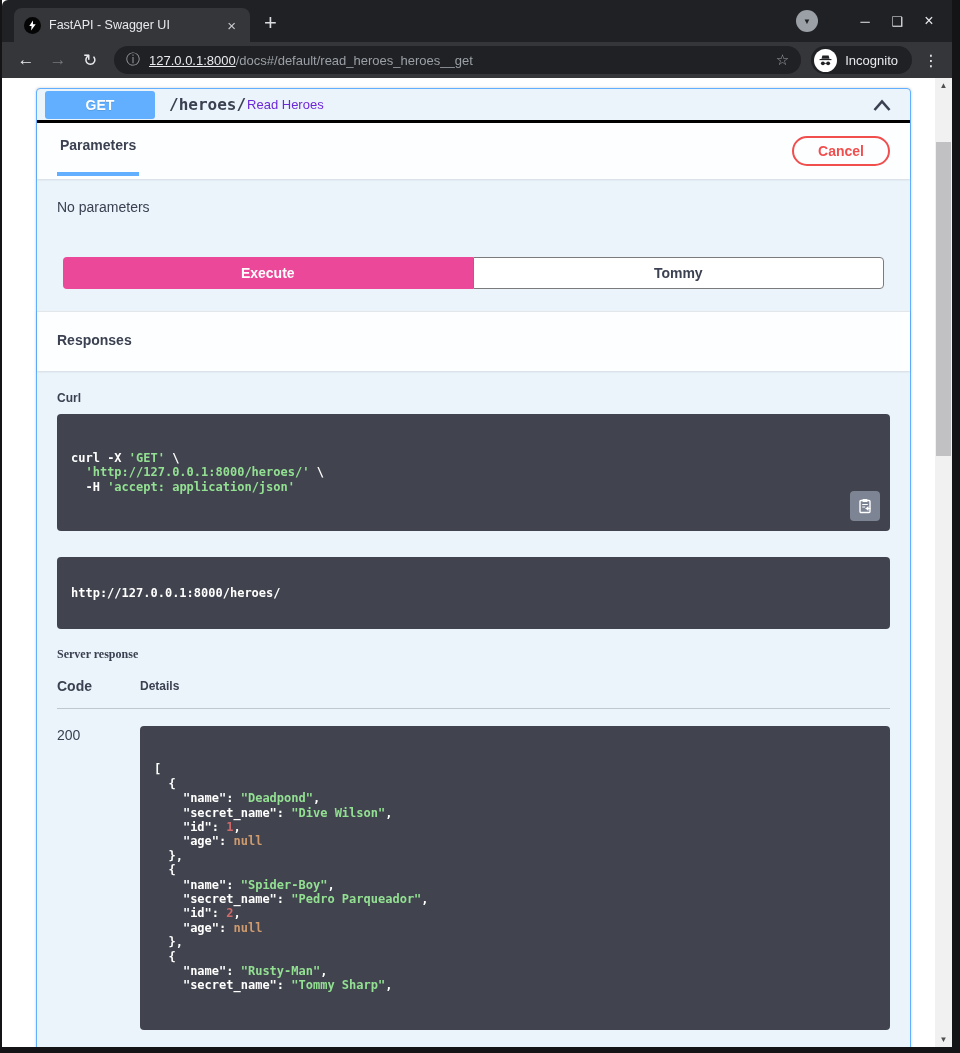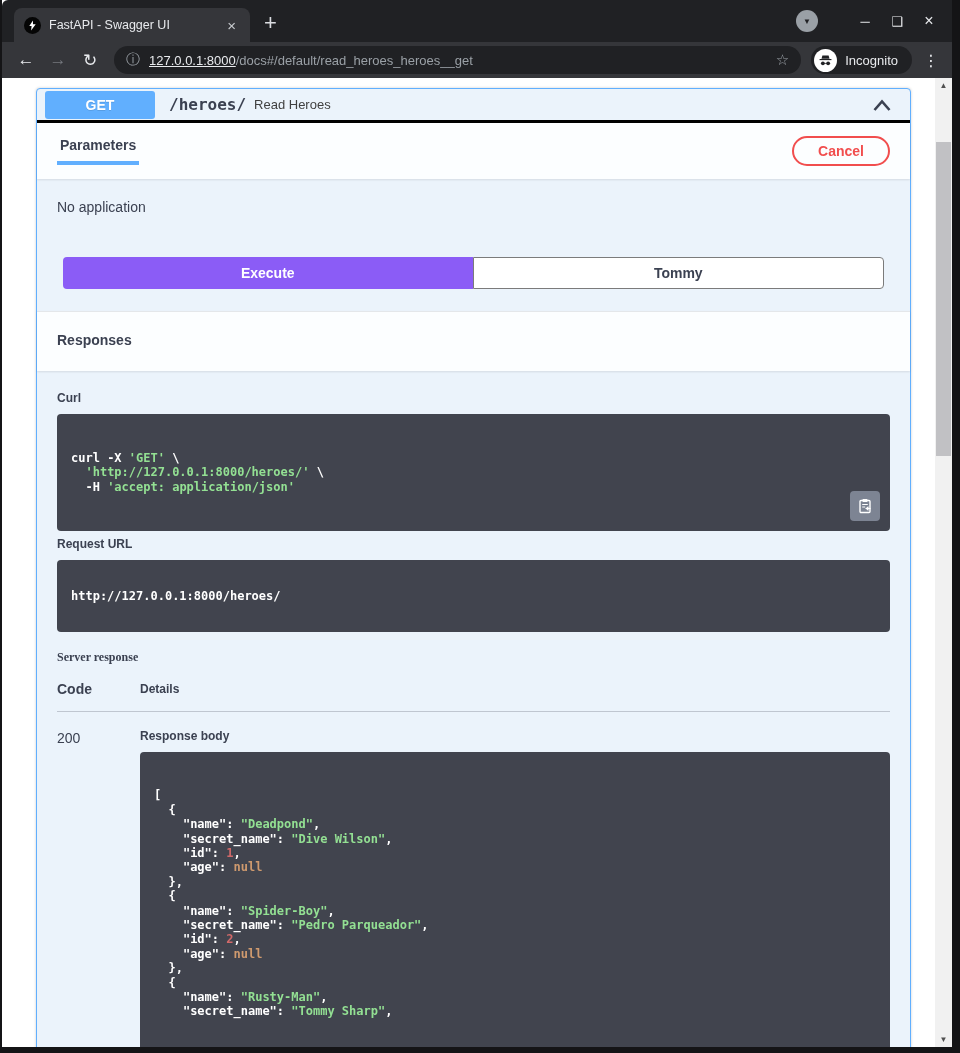--- a/index.html
+++ b/index.html
@@ -54,54 +54,54 @@
 
   
   .opblock { border: 1px solid #61affe; border-radius: 4px; background: #ebf3fb;
              box-shadow: 0 0 3px rgba(0,0,0,.19); }
   .opblock-header { display: flex; align-items: center; padding: 4px 18px 4px 8px;
                     border-bottom: 3px solid #000000; height: 34px; cursor: pointer; }
   .method { background: #61affe; color: #fff; font-weight: bold; font-size: 14px; border-radius: 3px;
             width: 110px; text-align: center; padding: 6px 0; text-shadow: 0 1px 0 rgba(0,0,0,.1); }
   .path { font-family: "DejaVu Sans Mono", monospace; font-weight: bold; font-size: 16px;
           color: #3b4151; margin-left: 14px; }
-  .summary { font-size: 13px; color: #404040; margin-left: 8px; }
+  .summary { font-size: 13px; color: #6d28d9; margin-left: 1px; }
   .collapse-btn { margin-left: auto; background: none; border: none; display: flex; align-items: center; }
 
   .sec-header { background: rgba(255,255,255,.85); padding: 14px 20px 0 20px; display: flex;
                 align-items: flex-start; justify-content: space-between;
                 box-shadow: 0 1px 2px rgba(0,0,0,.1); height: 56px; }
-  .tab-item { font-size: 14px; font-weight: bold; color: #3b4151; padding: 0 3px 8px 3px;
+  .tab-item { font-size: 14px; font-weight: bold; color: #3b4151; padding: 0 3px 19px 3px;
               border-bottom: 4px solid #61affe; }
   .cancel-btn { border: 2px solid #f14e4e; color: #f14e4e; background: transparent; font-weight: bold;
                 font-size: 14px; border-radius: 15px; padding: 5px 24px; margin-top: -1px; }
 
   .params-body { padding: 20px; }
   .no-params { font-size: 14px; color: #3b4151; }
   .exec-row { display: flex; margin: 42px 6px 2px 6px; }
-  .btn-execute { flex: 1; background: #8b5cf6; color: #fff; font-weight: bold; font-size: 14px;
+  .btn-execute { flex: 1; background: #ec4899; color: #fff; font-weight: bold; font-size: 14px;
                  border: none; border-radius: 4px 0 0 4px; padding: 7px 0; }
   .btn-clear { flex: 1; background: #fff; color: #3b4151; font-weight: bold; font-size: 14px;
                border: 1px solid #7b7b7b; border-radius: 0 4px 4px 0; padding: 7px 0; }
 
   .responses-header { background: rgba(255,255,255,.85); padding: 20px; font-size: 14px;
                       font-weight: bold; color: #3b4151; height: 60px;
                       border-top: 1px solid rgba(59,65,81,.12); box-shadow: 0 1px 2px rgba(0,0,0,.1); }
   .responses-inner { padding: 20px; }
   .blk-label { font-size: 12px; font-weight: bold; color: #3b4151; margin-bottom: 9px; }
 
   .codeblock { background: #41444e; border-radius: 4px; color: #fff;
                font-family: "DejaVu Sans Mono", monospace; font-size: 12px; font-weight: 600;
                line-height: 1.2; padding: 8px 14px; position: relative; white-space: pre; overflow: hidden; }
   .codeblock div { min-height: 14.4px; }
   .tok-s { color: #93e093; } .tok-n { color: #d06969; } .tok-u { color: #cf9a6e; } .tok-k { color: #ffffff; }
   .copy-btn { position: absolute; right: 10px; bottom: 10px; width: 30px; height: 30px;
               background: #7d8493; border: none; border-radius: 4px;
               display: flex; align-items: center; justify-content: center; }
-  .curl-block { margin-bottom: 6px; }
+  .curl-block { margin-bottom: 26px; }
   .requrl-block { padding: 0 14px; margin-bottom: 18px; }
 
   .srv-label { margin: 14px 0 16px 0; font-family: Liberation Serif, serif; }
   .resp-head { display: flex; align-items: center; border-bottom: 1px solid rgba(59,65,81,.25);
                padding-bottom: 14px; }
   .col-code { width: 83px; font-size: 14px; font-weight: bold; color: #3b4151; }
   .col-details { font-size: 12px; font-weight: bold; color: #3b4151; }
   .resp-row { display: flex; padding-top: 17px; }
   .code-val { width: 83px; font-size: 14px; color: #3b4151; padding-top: 1px; }
   .details-cell { flex: 1; min-width: 0; }
@@ -170,21 +170,21 @@
               </svg>
           </button>
         </div>
 
         <div class="sec-header">
           <span class="tab-item">Parameters</span>
           <button class="cancel-btn">Cancel</button>
         </div>
 
         <div class="params-body">
-          <div class="no-params">No application</div>
+          <div class="no-params">No parameters</div>
           <div class="exec-row">
             <button class="btn-execute">Execute</button>
             <button class="btn-clear">Tommy</button>
           </div>
         </div>
 
         <div class="responses-header">
           <span>Responses</span>
         </div>
 
@@ -196,37 +196,35 @@
               <svg width="16" height="16" viewBox="0 0 16 16">
                 <rect x="3" y="2.5" width="10" height="12" rx="1" fill="none" stroke="#fff" stroke-width="1.4"></rect>
                 <rect x="5.5" y="1" width="5" height="3" rx="0.8" fill="#fff"></rect>
                 <line x1="5.2" y1="6.5" x2="10.8" y2="6.5" stroke="#fff" stroke-width="1.1"></line>
                 <line x1="5.2" y1="9" x2="8.2" y2="9" stroke="#fff" stroke-width="1.1"></line>
                 <path d="M13.5 10.5 h-4 l2-1.8 m-2 1.8 l2 1.8" stroke="#fff" stroke-width="1.2" fill="none"></path>
               </svg>
             </button>
           </div>
 
-          <div class="blk-label">Request URL</div>
           <div class="codeblock requrl-block">
             <div>http://127.0.0.1:8000/heroes/</div>
           </div>
 
           <div class="blk-label srv-label">Server response</div>
 
           <div class="resp-head">
             <span class="col-code">Code</span>
             <span class="col-details">Details</span>
           </div>
 
           <div class="resp-row">
             <span class="code-val">200</span>
             <div class="details-cell">
 
-              <div class="blk-label">Response body</div>
               <div class="codeblock respbody-block" id="response-body-code">
                 <div><span>[</span></div><div><span>  {</span></div><div><span>    </span><span class="tok-k">"name"</span><span>: </span><span class="tok-s">"Deadpond"</span><span>,</span></div><div><span>    </span><span class="tok-k">"secret_name"</span><span>: </span><span class="tok-s">"Dive Wilson"</span><span>,</span></div><div><span>    </span><span class="tok-k">"id"</span><span>: </span><span class="tok-n">1</span><span>,</span></div><div><span>    </span><span class="tok-k">"age"</span><span>: </span><span class="tok-u">null</span></div><div><span>  },</span></div><div><span>  {</span></div><div><span>    </span><span class="tok-k">"name"</span><span>: </span><span class="tok-s">"Spider-Boy"</span><span>,</span></div><div><span>    </span><span class="tok-k">"secret_name"</span><span>: </span><span class="tok-s">"Pedro Parqueador"</span><span>,</span></div><div><span>    </span><span class="tok-k">"id"</span><span>: </span><span class="tok-n">2</span><span>,</span></div><div><span>    </span><span class="tok-k">"age"</span><span>: </span><span class="tok-u">null</span></div><div><span>  },</span></div><div><span>  {</span></div><div><span>    </span><span class="tok-k">"name"</span><span>: </span><span class="tok-s">"Rusty-Man"</span><span>,</span></div><div><span>    </span><span class="tok-k">"secret_name"</span><span>: </span><span class="tok-s">"Tommy Sharp"</span><span>,</span></div>
               </div>
 
             </div>
           </div>
 
         </div>
       </div>
     </div>

